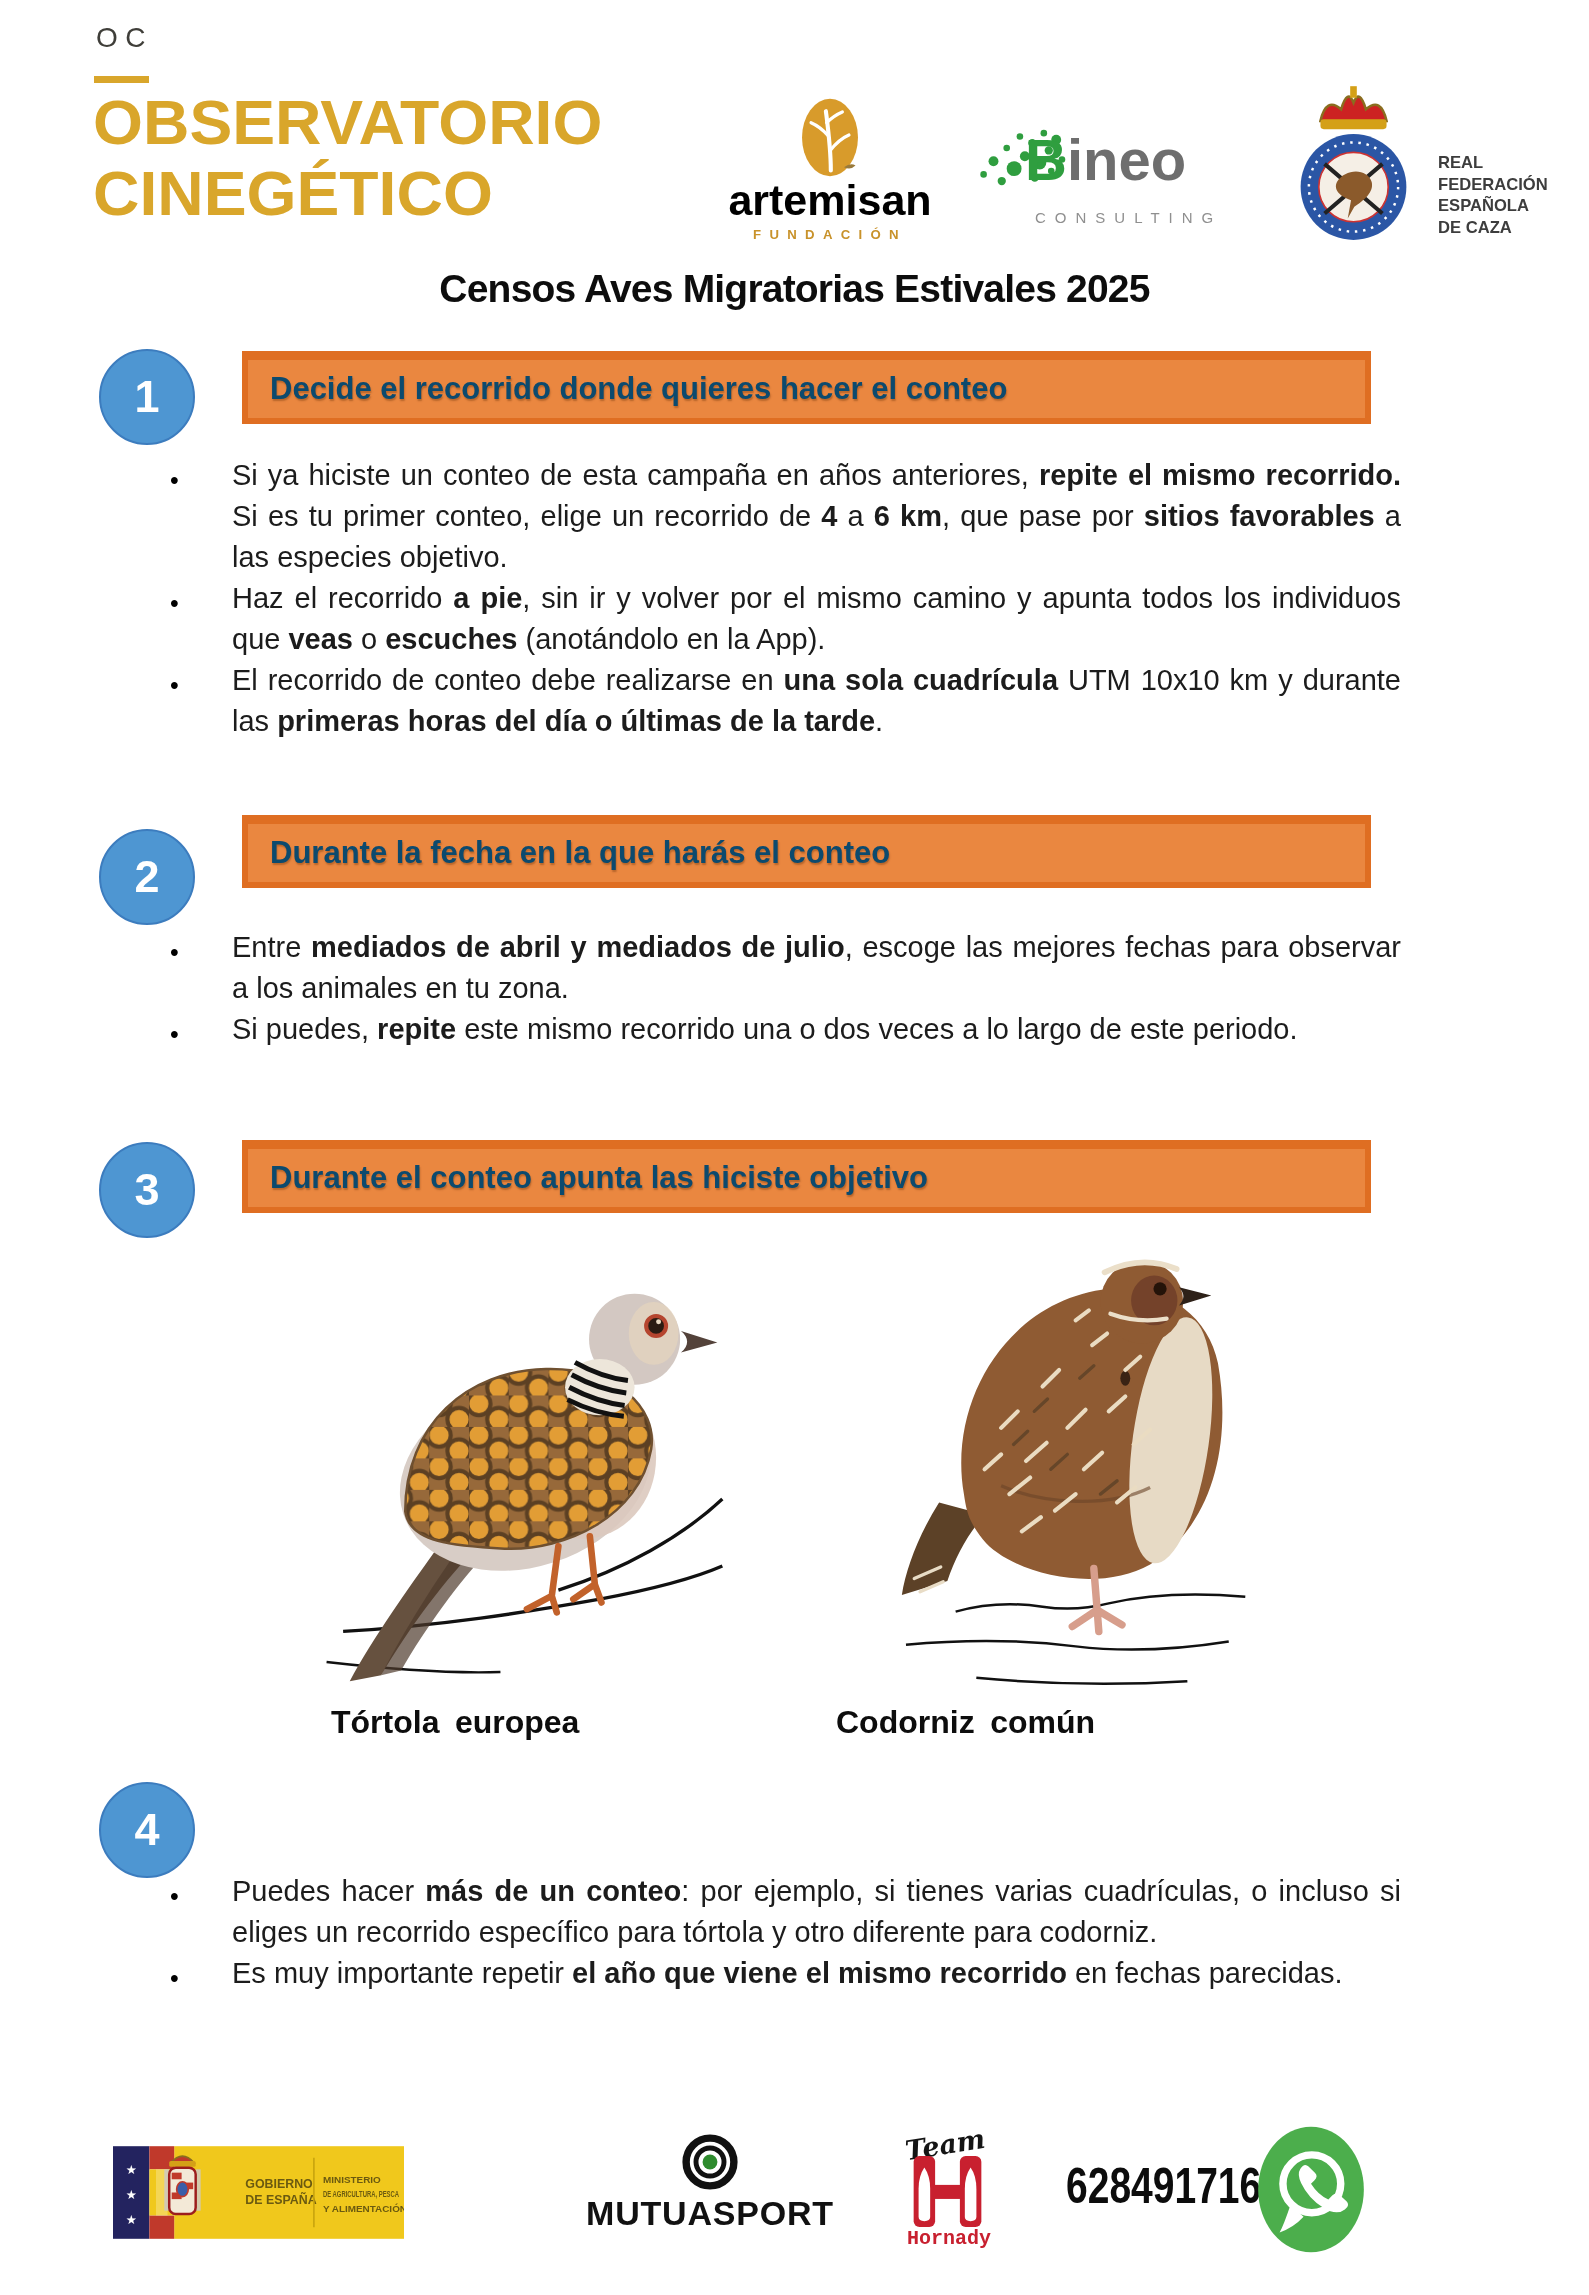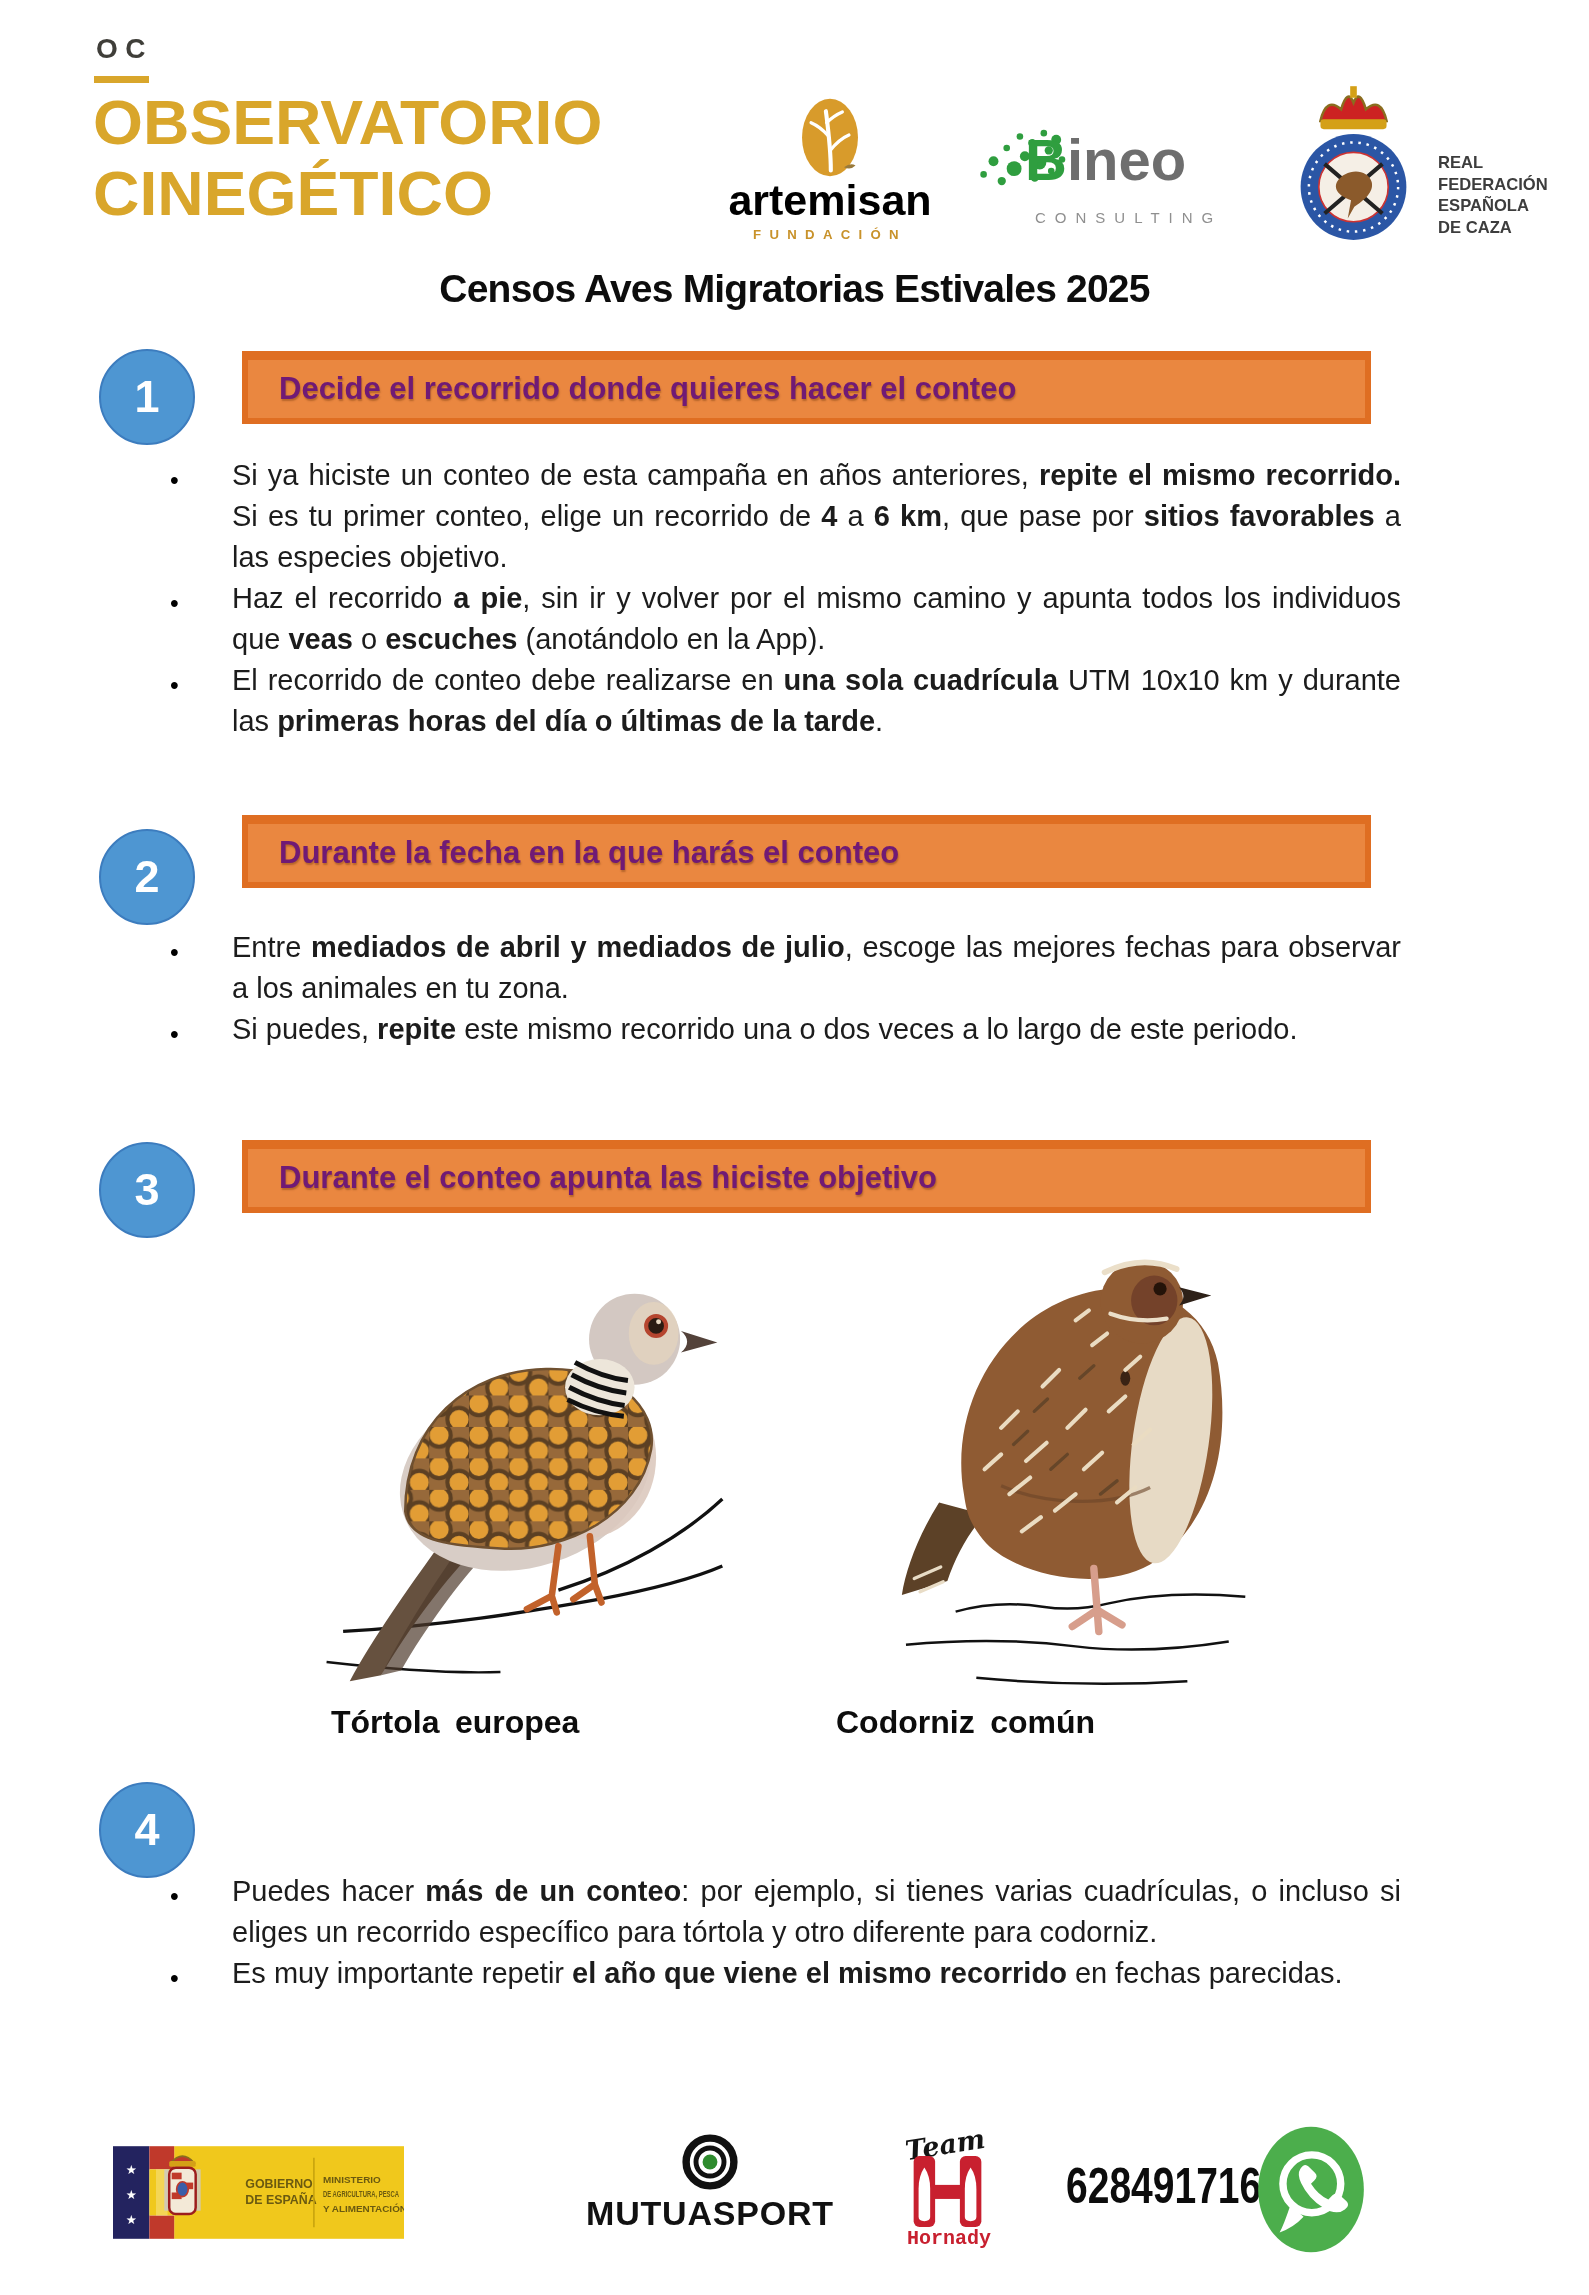--- a/index.html
+++ b/index.html
@@ -3,21 +3,21 @@
 <meta charset="utf-8">
 <style>
   html,body{margin:0;padding:0;background:#e9e9e9;}
   #canvas{
     position:relative;width:1589px;height:2295px;background:#ffffff;
     font-family:"Liberation Sans",sans-serif;overflow:hidden;color:#1c1c1c;
   }
   .abs{position:absolute;}
 
   
-  .oc-acronym{left:96px;top:33px;font-size:28px;font-weight:700;letter-spacing:7.5px;color:#3f3e39;}
+  .oc-acronym{left:96px;top:22px;font-size:28px;font-weight:400;letter-spacing:7.5px;color:#3f3e39;}
   .oc-underline{left:94px;top:76px;width:55px;height:6.6px;background:#D9A62B;}
   .oc-line{left:93px;font-size:63px;font-weight:800;color:#D9A62B;letter-spacing:0px;transform:scaleX(1.02);transform-origin:left;white-space:nowrap;}
   .oc-line.l1{top:86px;}
   .oc-line.l2{top:157px;}
 
   .artemisan{left:699px;top:98px;width:262px;text-align:center;}
   .artemisan .oval{display:block;margin:0 auto;}
   .artemisan .name{font-size:43px;font-weight:700;color:#000000;line-height:1.0;margin-top:1.7px;}
   .artemisan .sub{font-size:13.2px;font-weight:700;color:#C8922A;letter-spacing:8.3px;margin-top:5px;}
 
@@ -34,22 +34,22 @@
 
   
   .step-circle{
     width:96px;height:96px;border-radius:50%;background:#4E96D2;border:2.5px solid #3C7CBE;
     box-sizing:border-box;display:flex;align-items:center;justify-content:center;
     color:#ffffff;font-size:45px;font-weight:700;left:99px;
   }
   .step-bar{
     left:242px;width:1129px;height:73px;background:#EA8740;
     border:6.6px solid #DF6E22;border-top-width:9px;box-sizing:border-box;
-    display:flex;align-items:center;padding-left:31px;
-    color:#701a75;font-size:31px;font-weight:700;letter-spacing:0px;
+    display:flex;align-items:center;padding-left:22px;
+    color:#0c4a6e;font-size:31px;font-weight:700;letter-spacing:0px;
     text-shadow:0.8px 1.7px 1.7px rgba(90,40,0,0.35);white-space:nowrap;
   }
   .bullets{left:170px;width:1231px;}
   .bullet{display:flex;}
   .bullet .marker{width:62px;flex:0 0 62px;font-size:25px;line-height:51px;color:#000;}
   .bullet .btext{flex:1;font-size:29px;line-height:41px;text-align:justify;color:#1c1c1c;}
   .btext .b{font-weight:700;}
 
   
   .bird-label{top:1704px;font-size:32px;font-weight:700;color:#0d0d0d;word-spacing:6.6px;}

